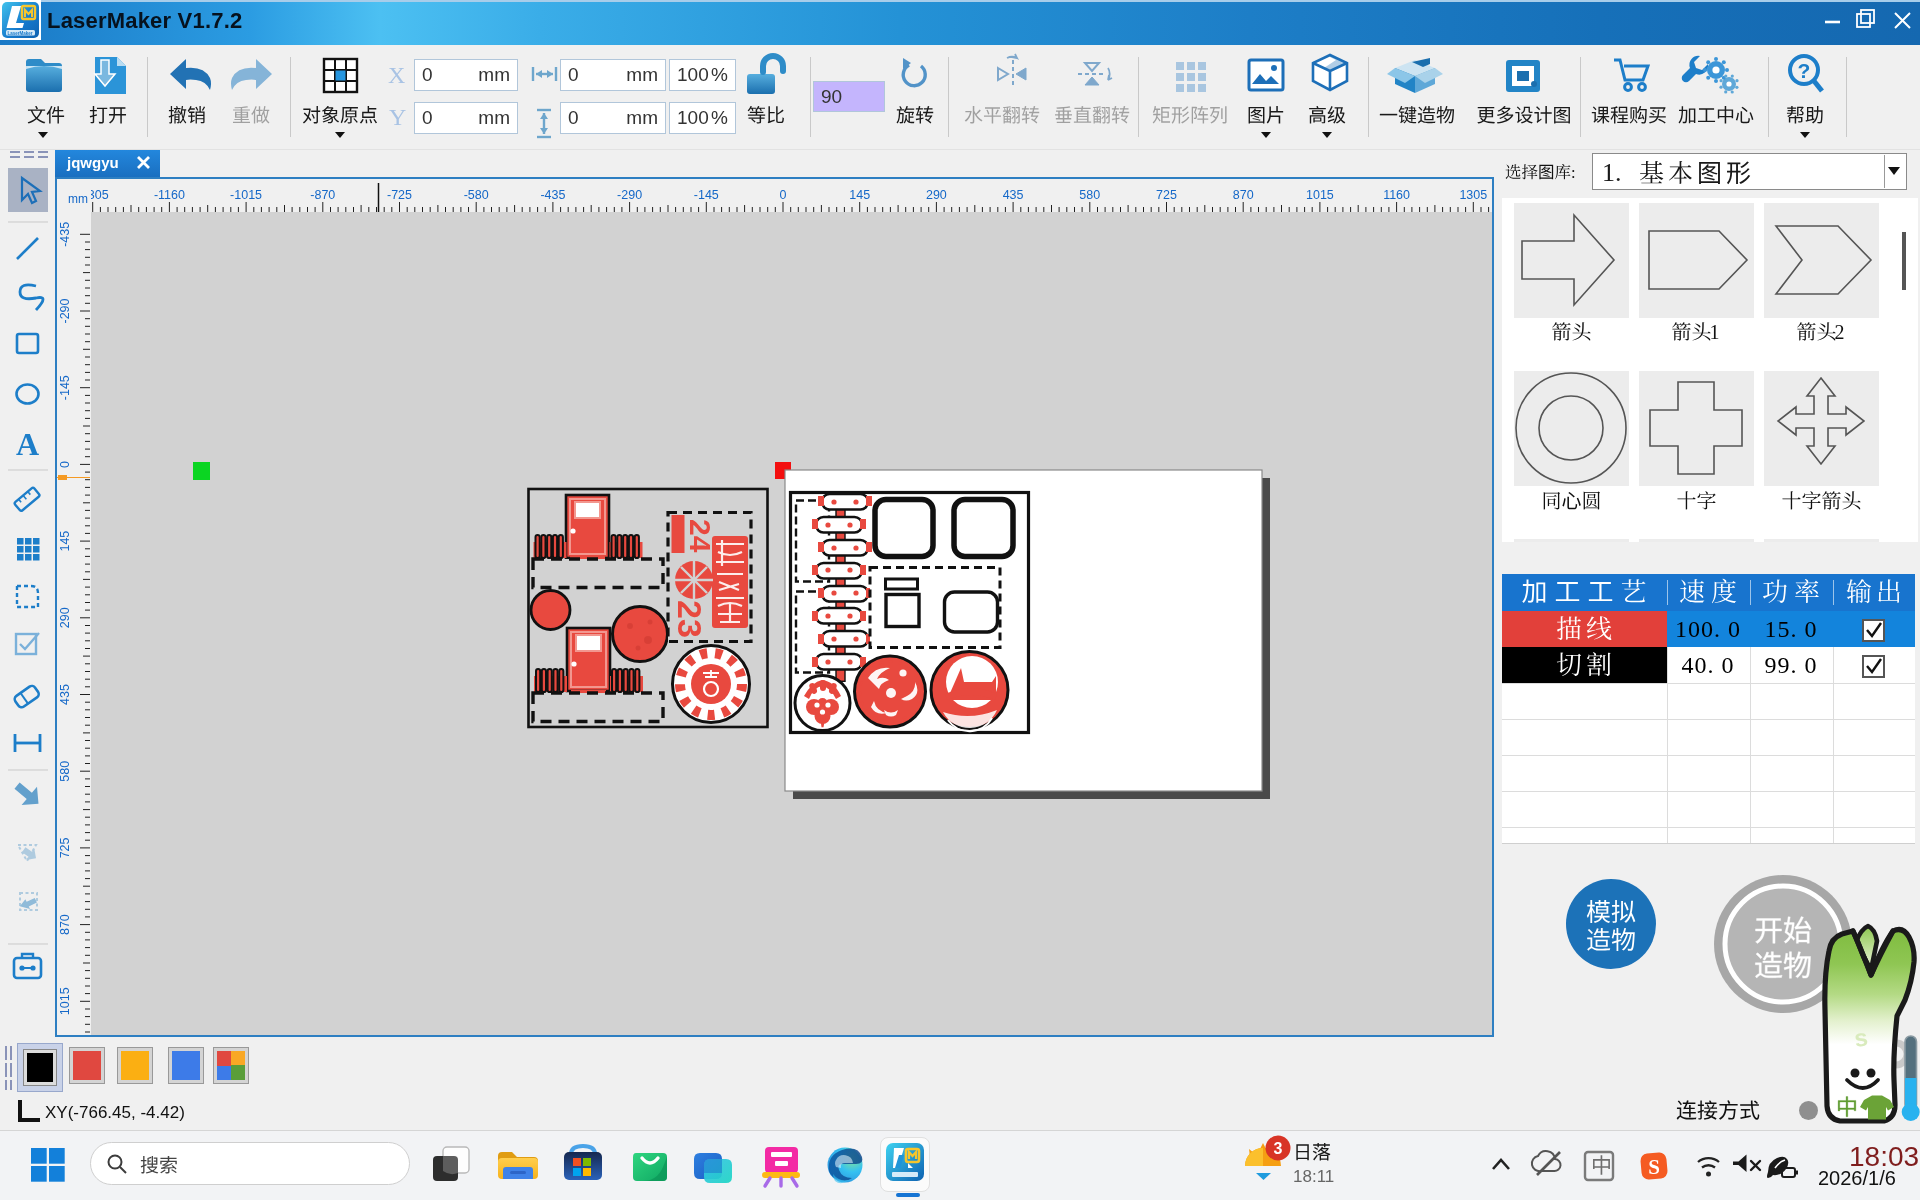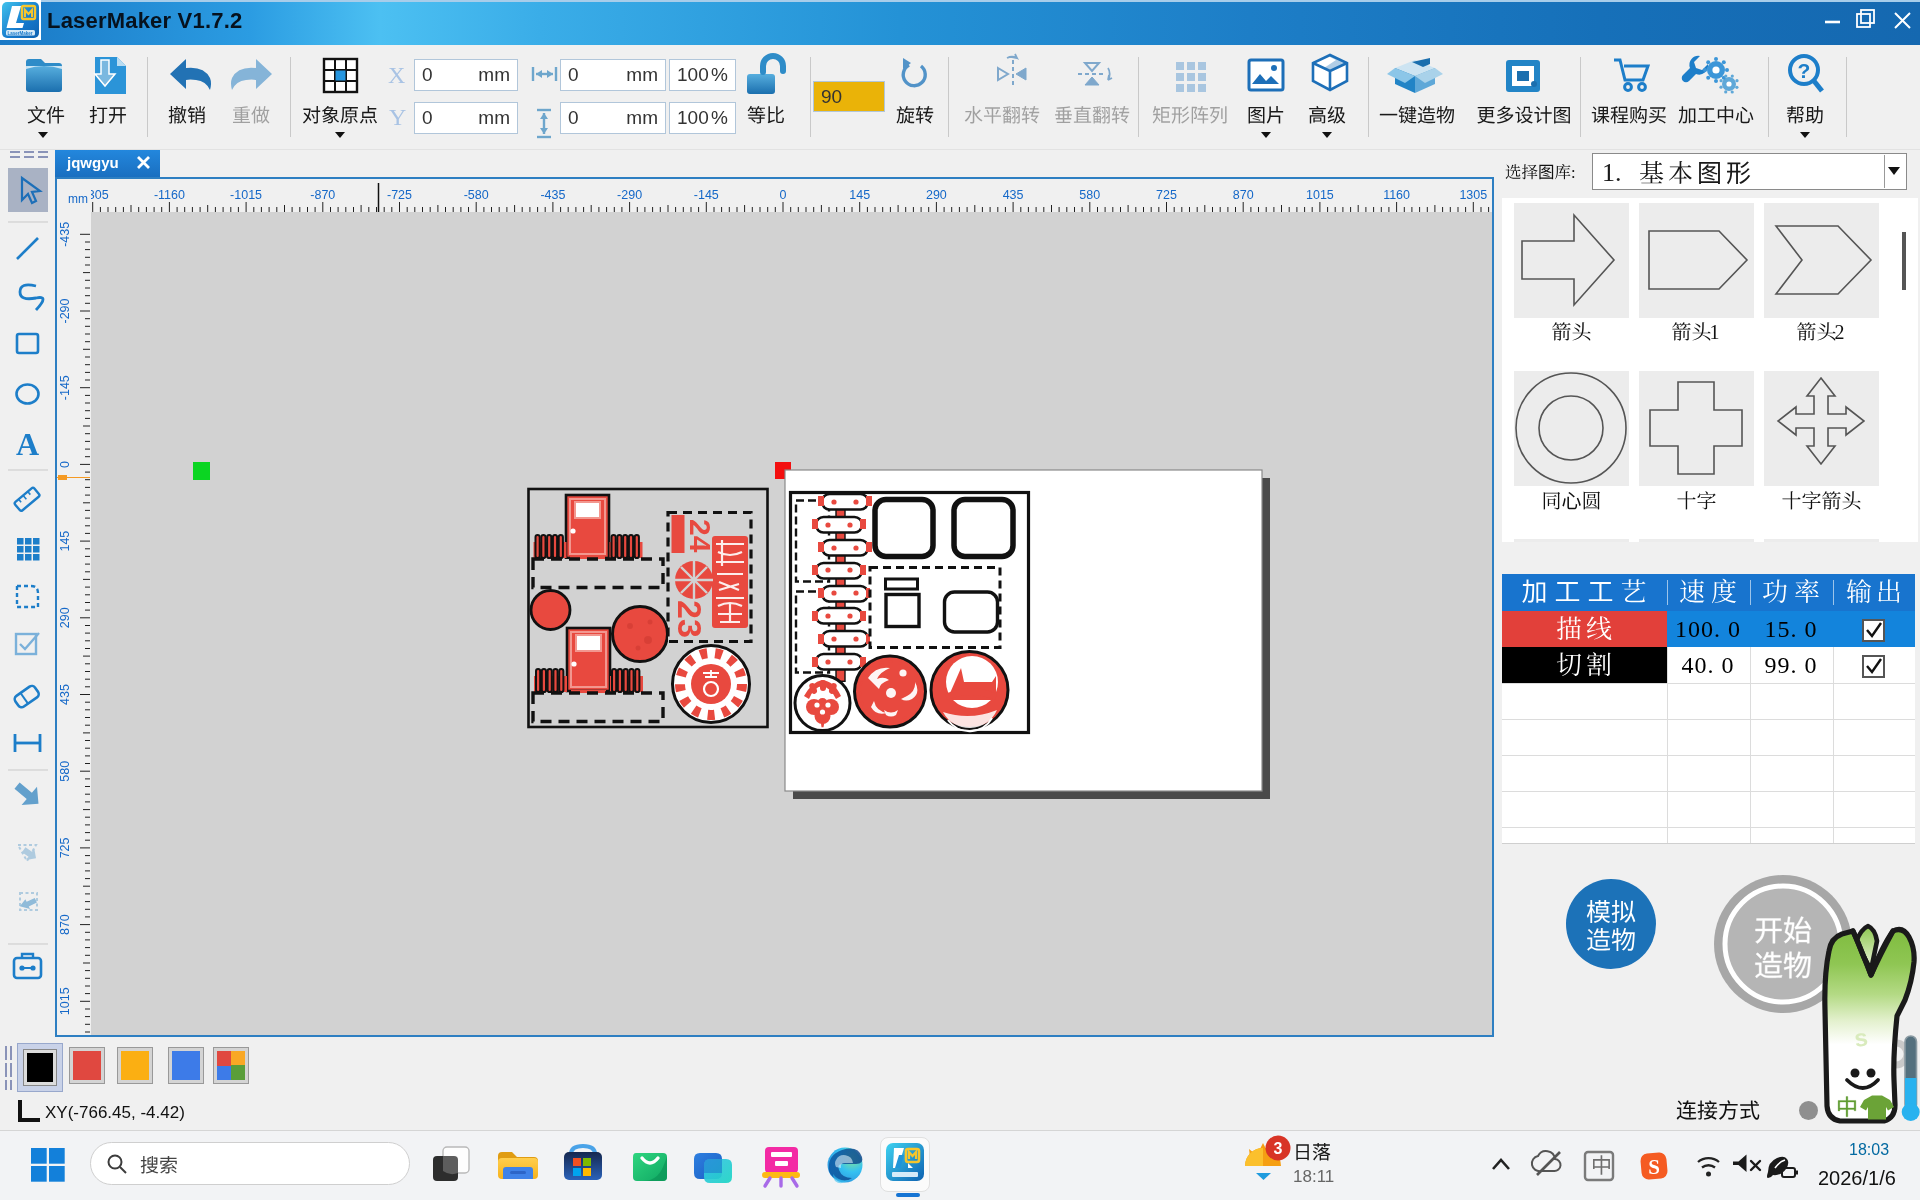--- a/index.html
+++ b/index.html
@@ -52,21 +52,21 @@
     <span class="abs" style="right:7px;top:4px">mm</span>
   </div>
 <div class="abs" style="left:669px;top:59px;width:67px;height:32px;background:#fff;border:1px solid #b1c6da;font-size:19px;color:#333">
     <span class="abs" style="left:7px;top:4px">100</span>
     <span class="abs" style="right:7px;top:4px">%</span>
   </div>
 <div class="abs" style="left:669px;top:102px;width:67px;height:32px;background:#fff;border:1px solid #b1c6da;font-size:19px;color:#333">
     <span class="abs" style="left:7px;top:4px">100</span>
     <span class="abs" style="right:7px;top:4px">%</span>
   </div>
-<div class="abs" style="left:813px;top:81px;width:72px;height:31px;background:#eab308;border:1px solid #b1c6da;font-size:19px;color:#333">
+<div class="abs" style="left:813px;top:81px;width:72px;height:31px;background:#c4b5fd;border:1px solid #b1c6da;font-size:19px;color:#333">
     <span class="abs" style="left:7px;top:4px">90</span>
   </div>
 <div class="abs" style="left:388px;top:62px;width:20px;font-family:'Liberation Serif',serif;font-size:24px;color:#a9c3e4">X</div>
 <div class="abs" style="left:389px;top:104px;width:20px;font-family:'Liberation Serif',serif;font-size:24px;color:#a9c3e4">Y</div>
 <div class="abs" style="left:55px;top:150px;width:1439px;height:27px;background:#f0f0f0"></div>
 <div class="abs" style="left:55px;top:150px;width:105px;height:27px;background:linear-gradient(180deg,#2387dd,#1a6fc0)"></div>
 <div class="abs" style="left:67px;top:154px;font-size:15px;font-weight:bold;color:#fff">jqwgyu</div>
 
 <div class="abs" style="left:55px;top:177px;width:1439px;height:860px;background:#f0f0f0;border:2px solid #2e7fc2"></div>
 <div class="abs" style="left:91px;top:212px;width:1401px;height:823px;background:#d2d2d2"></div>
@@ -805,21 +805,21 @@
         <line x1="1760" y1="1161" x2="1751" y2="1170"></line>
       </g>
     </g>
     <g>
       <path d="M1768 1172 q0 -10 9 -14 q7 -3 10 1 q3 4 -1 10 q-5 7 -13 6 q-2 3 -5 3 q-2 0 0 -6 z" fill="#1a1a1a"></path>
 <path d="M1775 1168 q4 -6 10 -8" stroke="#fff" stroke-width="1.6" fill="none"></path>
 <rect x="1782" y="1168" width="13" height="9" rx="2" fill="none" stroke="#1a1a1a" stroke-width="2"></rect>
       <rect x="1795" y="1170.5" width="3" height="4" fill="#1a1a1a"></rect>
     </g>
   </svg>
-<div class="abs" style="left:1849px;top:1141px;font-size:16px;color:#0369a1">18:03</div>
+<div class="abs" style="left:1849px;top:1141px;font-size:28px;color:#7f1d1d">18:03</div>
 <div class="abs" style="left:1818px;top:1167px;font-size:20px;color:#111">2026/1/6</div>
 <svg class="abs" style="left:0;top:0;z-index:40;pointer-events:none" width="1920" height="1200">
     <defs>
 <linearGradient id="big" x1="0" y1="0" x2="0" y2="1">
         <stop offset="0" stop-color="#57aede"></stop>
         <stop offset="1" stop-color="#1b6fae"></stop>
       </linearGradient>
 <linearGradient id="big2" x1="0" y1="0" x2="0" y2="1">
         <stop offset="0" stop-color="#8cc6e8"></stop>
         <stop offset="1" stop-color="#2284c6"></stop>

